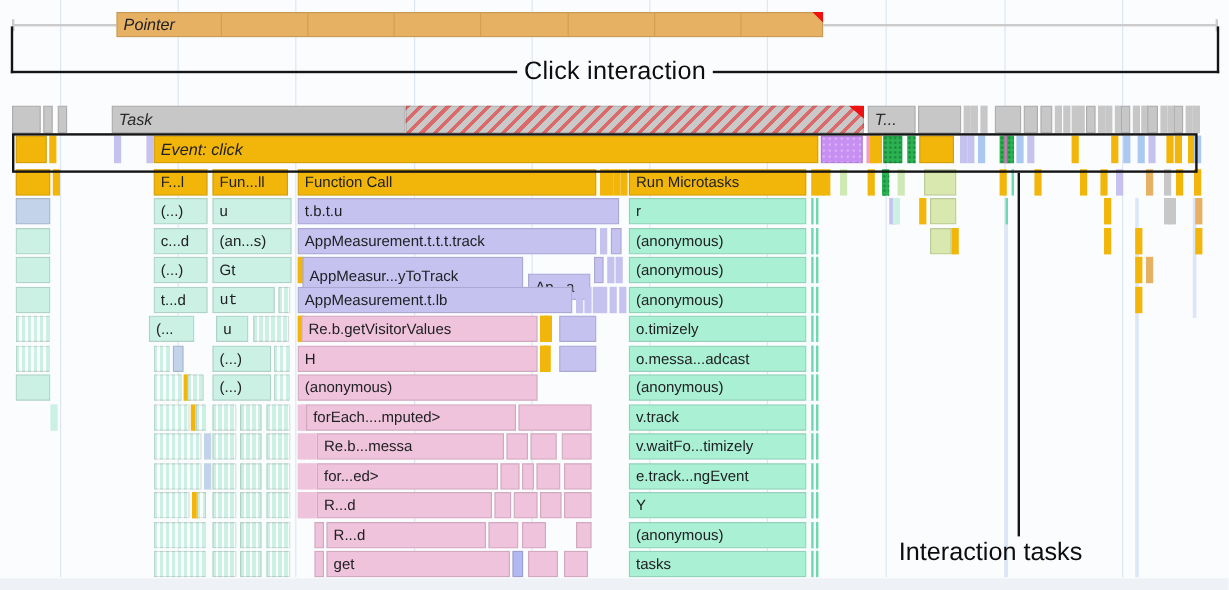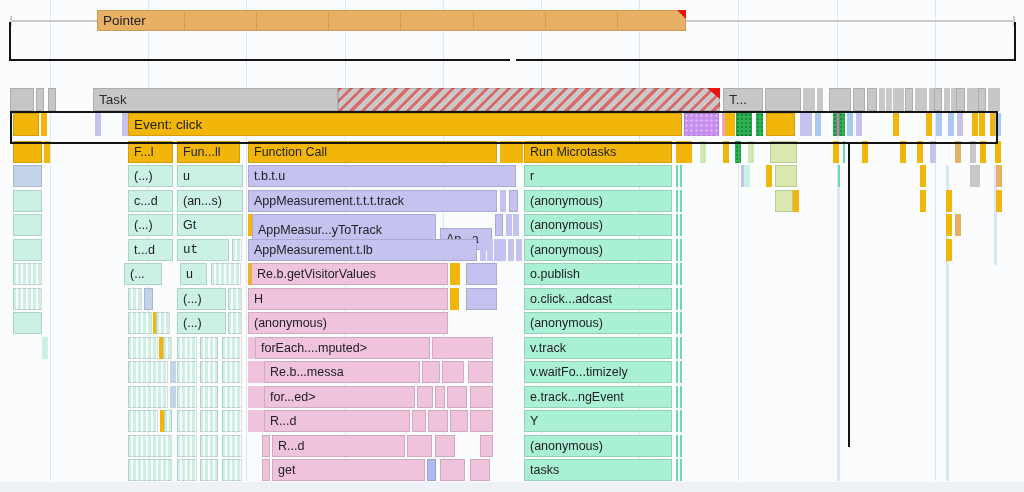--- a/index.html
+++ b/index.html
@@ -30,21 +30,21 @@
   .c-G{background-color:#2db251;background-image:radial-gradient(circle,#1b8c40 1px,transparent 1.2px);background-size:4px 4px;}
   .c-O{background:#d8e8ae;}
   .c-BG{background:#c3d3e9;}
   .c-PW{background:#b2b8f0;}
   .c-PG{background:#cfe9b4;}
   .c-BL{background:#abc9f0;}
   .c-BL2{background:#dbe7f6;padding:0;}
   .c-MG{background:#e468c4;}
   .c-PK{background:#f09fcf;}
   .c-TRI{background:#ee1111;clip-path:polygon(0 0,100% 0,100% 100%);box-shadow:none!important;padding:0;}
-  .big{font-size:13.5px;}
+  .big{font-size:13.5px;font-style:italic;}
   
   .whisker{position:absolute;background:#cbcbcb;}
   
   .stroke{position:absolute;background:#141414;}
   .bracket-row{
     position:absolute;left:9px;top:47px;width:1007px;height:26px;
     display:flex;align-items:center;gap:6px;
   }
   .bracket-line{height:2px;background:#141414;flex:1;}
   .annot-text{
@@ -243,33 +243,33 @@
       <div class="bar c-Y" style="left: 946px; top: 239px; width: 3px; height: 22px;"></div>
       <div class="bar c-TS edge" style="left: 13px; top: 263px; width: 29px; height: 22px;"></div>
       <div class="bar c-T edge" style="left: 124px; top: 263px; width: 38px; height: 22px;">(...</div>
       <div class="bar c-T edge" style="left: 180px; top: 263px; width: 27px; height: 22px;">u</div>
       <div class="bar c-TS edge" style="left: 211px; top: 263px; width: 30px; height: 22px;"></div>
       <div class="bar c-Y" style="left: 248px; top: 263px; width: 2px; height: 22px;"></div>
       <div class="bar c-P edge" style="left: 251px; top: 263px; width: 197px; height: 22px;">Re.b.getVisitorValues</div>
       <div class="bar c-Y" style="left: 450px; top: 263px; width: 2px; height: 22px;"></div>
       <div class="bar c-Y" style="left: 454px; top: 263px; width: 2px; height: 22px;"></div>
       <div class="bar c-L edge" style="left: 466px; top: 263px; width: 31px; height: 22px;"></div>
-      <div class="bar c-M edge" style="left: 524px; top: 263px; width: 148px; height: 22px;">o.publish</div>
+      <div class="bar c-M edge" style="left: 524px; top: 263px; width: 148px; height: 22px;">o.timizely</div>
       <div class="bar c-G2" style="left: 676px; top: 263px; width: 2px; height: 22px;"></div>
       <div class="bar c-G2" style="left: 680px; top: 263px; width: 2px; height: 22px;"></div>
       <div class="bar c-TS edge" style="left: 13px; top: 288px; width: 29px; height: 22px;"></div>
       <div class="bar c-TS edge" style="left: 128px; top: 288px; width: 14px; height: 22px;"></div>
       <div class="bar c-BG edge" style="left: 144px; top: 288px; width: 9px; height: 22px;"></div>
       <div class="bar c-T edge" style="left: 177px; top: 288px; width: 49px; height: 22px;">(...)</div>
       <div class="bar c-TS edge" style="left: 228px; top: 288px; width: 14px; height: 22px;"></div>
       <div class="bar c-P edge" style="left: 248px; top: 288px; width: 200px; height: 22px;">H</div>
       <div class="bar c-Y" style="left: 450px; top: 288px; width: 2px; height: 22px;"></div>
       <div class="bar c-Y" style="left: 453px; top: 288px; width: 2px; height: 22px;"></div>
       <div class="bar c-L edge" style="left: 466px; top: 288px; width: 31px; height: 22px;"></div>
-      <div class="bar c-M edge" style="left: 524px; top: 288px; width: 148px; height: 22px;">o.click...adcast</div>
+      <div class="bar c-M edge" style="left: 524px; top: 288px; width: 148px; height: 22px;">o.messa...adcast</div>
       <div class="bar c-G2" style="left: 676px; top: 288px; width: 2px; height: 22px;"></div>
       <div class="bar c-G2" style="left: 680px; top: 288px; width: 2px; height: 22px;"></div>
       <div class="bar c-T edge" style="left: 13px; top: 312px; width: 29px; height: 22px;"></div>
       <div class="bar c-TS edge" style="left: 128px; top: 312px; width: 24px; height: 22px;"></div>
       <div class="bar c-Y" style="left: 153px; top: 312px; width: 2px; height: 22px;"></div>
       <div class="bar c-TS edge" style="left: 156px; top: 312px; width: 14px; height: 22px;"></div>
       <div class="bar c-T edge" style="left: 177px; top: 312px; width: 49px; height: 22px;">(...)</div>
       <div class="bar c-TS edge" style="left: 228px; top: 312px; width: 14px; height: 22px;"></div>
       <div class="bar c-P edge" style="left: 248px; top: 312px; width: 200px; height: 22px;">(anonymous)</div>
       <div class="bar c-M edge" style="left: 524px; top: 312px; width: 148px; height: 22px;">(anonymous)</div>
@@ -360,21 +360,23 @@
       <div class="bar c-P edge" style="left: 470px; top: 459px; width: 20px; height: 22px;"></div>
       <div class="bar c-M edge" style="left: 524px; top: 459px; width: 148px; height: 22px;">tasks</div>
       <div class="bar c-G2" style="left: 676px; top: 459px; width: 2px; height: 22px;"></div>
       <div class="bar c-G2" style="left: 680px; top: 459px; width: 2px; height: 22px;"></div>
     </div>
 
   <div class="stroke" style="left:9px;top:22px;width:2px;height:39px;"></div>
   <div class="stroke" style="left:1014px;top:22px;width:2px;height:39px;"></div>
   <div class="bracket-row">
     <div class="bracket-line"></div>
+    <span class="annot-text">Click interaction</span>
     <div class="bracket-line"></div>
   </div>
 
   <div class="selection-rect"></div>
 
   <div class="stroke" style="left:848px;top:144px;width:2px;height:303px;"></div>
+  <div class="interaction-tasks">Interaction tasks</div>
 
   <div class="bottom-band"></div>
 </div>
 
 </body></html>

